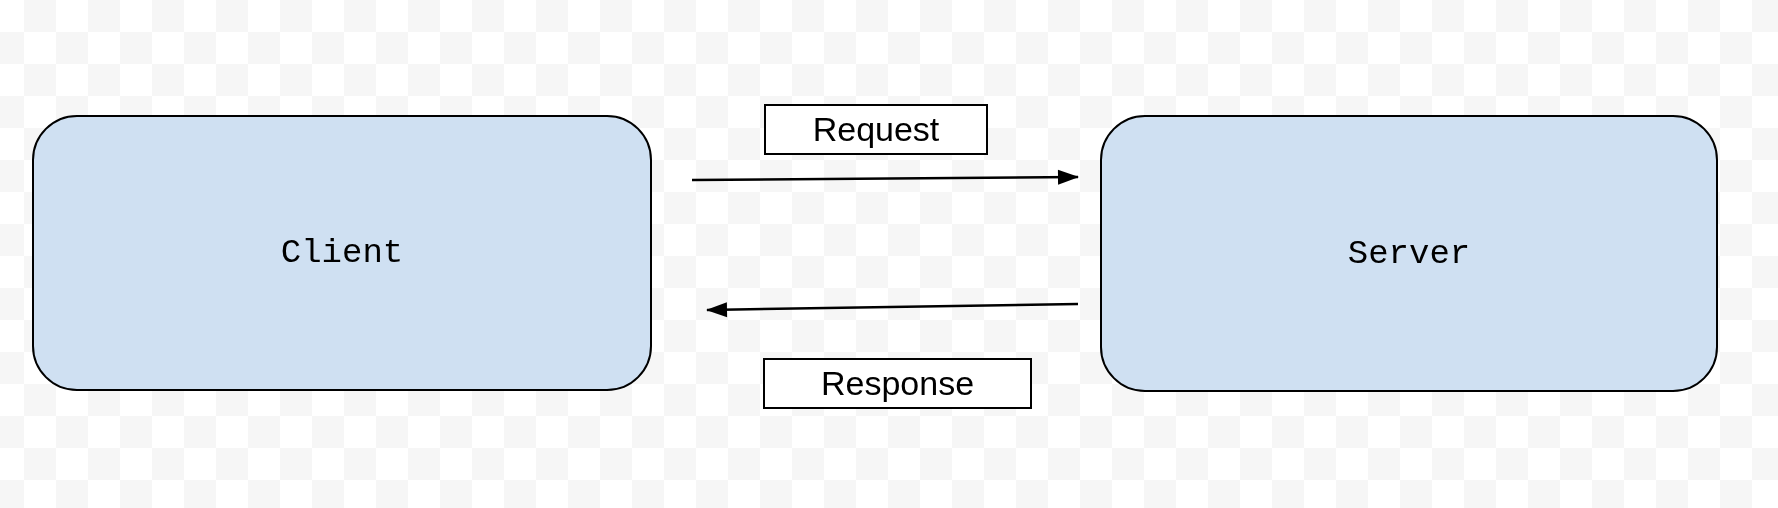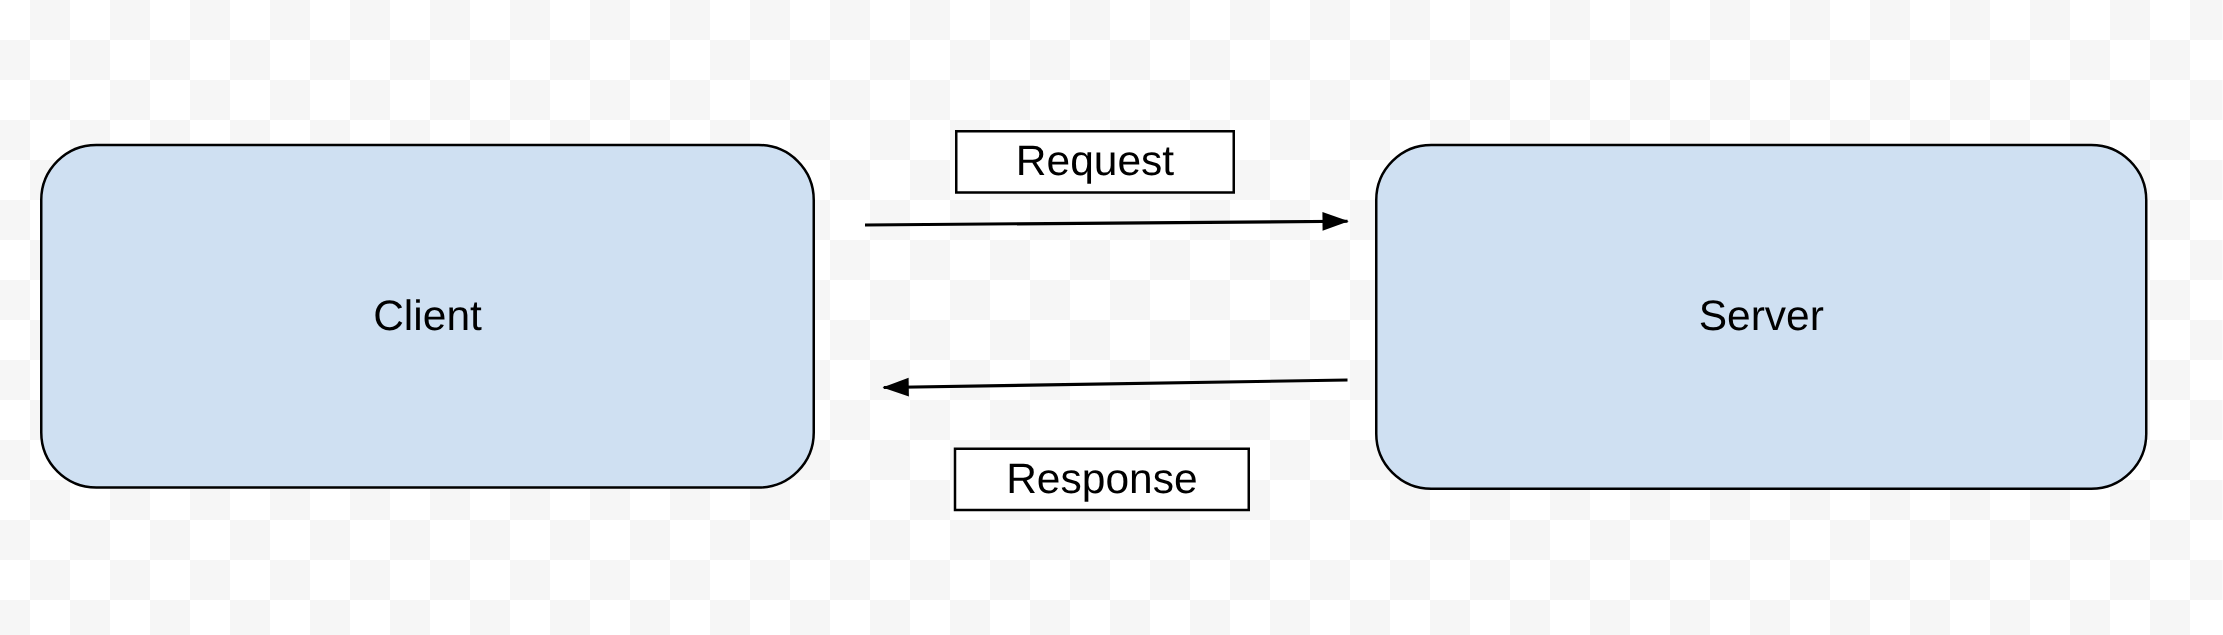--- a/index.html
+++ b/index.html
@@ -23,36 +23,37 @@
   .node {
     position: absolute;
     box-sizing: border-box;
     border: 2px solid #000000;
     border-radius: 45px;
     display: flex;
     align-items: center;
     justify-content: center;
     font-size: 34px;
     color: #000000;
+    font-family: Liberation Mono, monospace;
   }
   .node-client { left: 32px;  top: 115px; width: 620px; height: 276px; }
   .node-server { left: 1100px; top: 115px; width: 618px; height: 277px; align-items: center; }
   .edge-label {
     position: absolute;
     box-sizing: border-box;
     background: #ffffff;
     border: 2px solid #000000;
     display: flex;
     align-items: center;
     justify-content: center;
     font-size: 34px;
     color: #000000;
   }
   .edge-label-request  { left: 764px; top: 104px; width: 224px; height: 51px; }
-  .edge-label-response { left: 763px; top: 358px; width: 237px; height: 51px; }
+  .edge-label-response { left: 763px; top: 358px; width: 269px; height: 51px; }
   .arrows {
     position: absolute;
     left: 0; top: 0;
     width: 1778px;
     height: 508px;
     pointer-events: none;
   }
   .arrow-line {
     stroke: #000000;
     stroke-width: 2.5;

